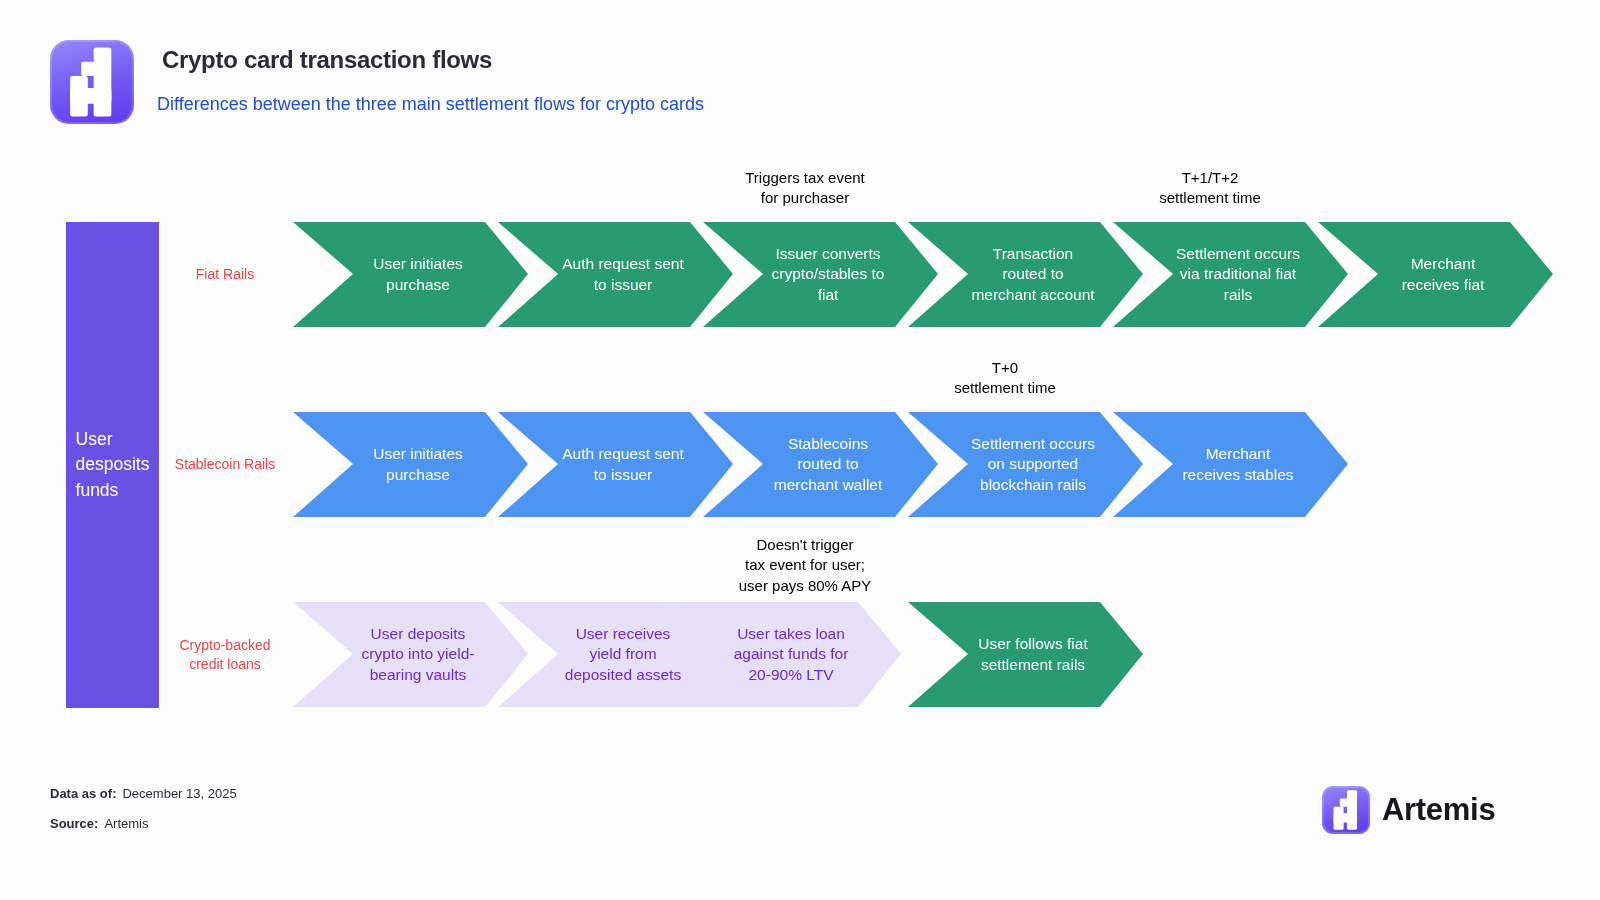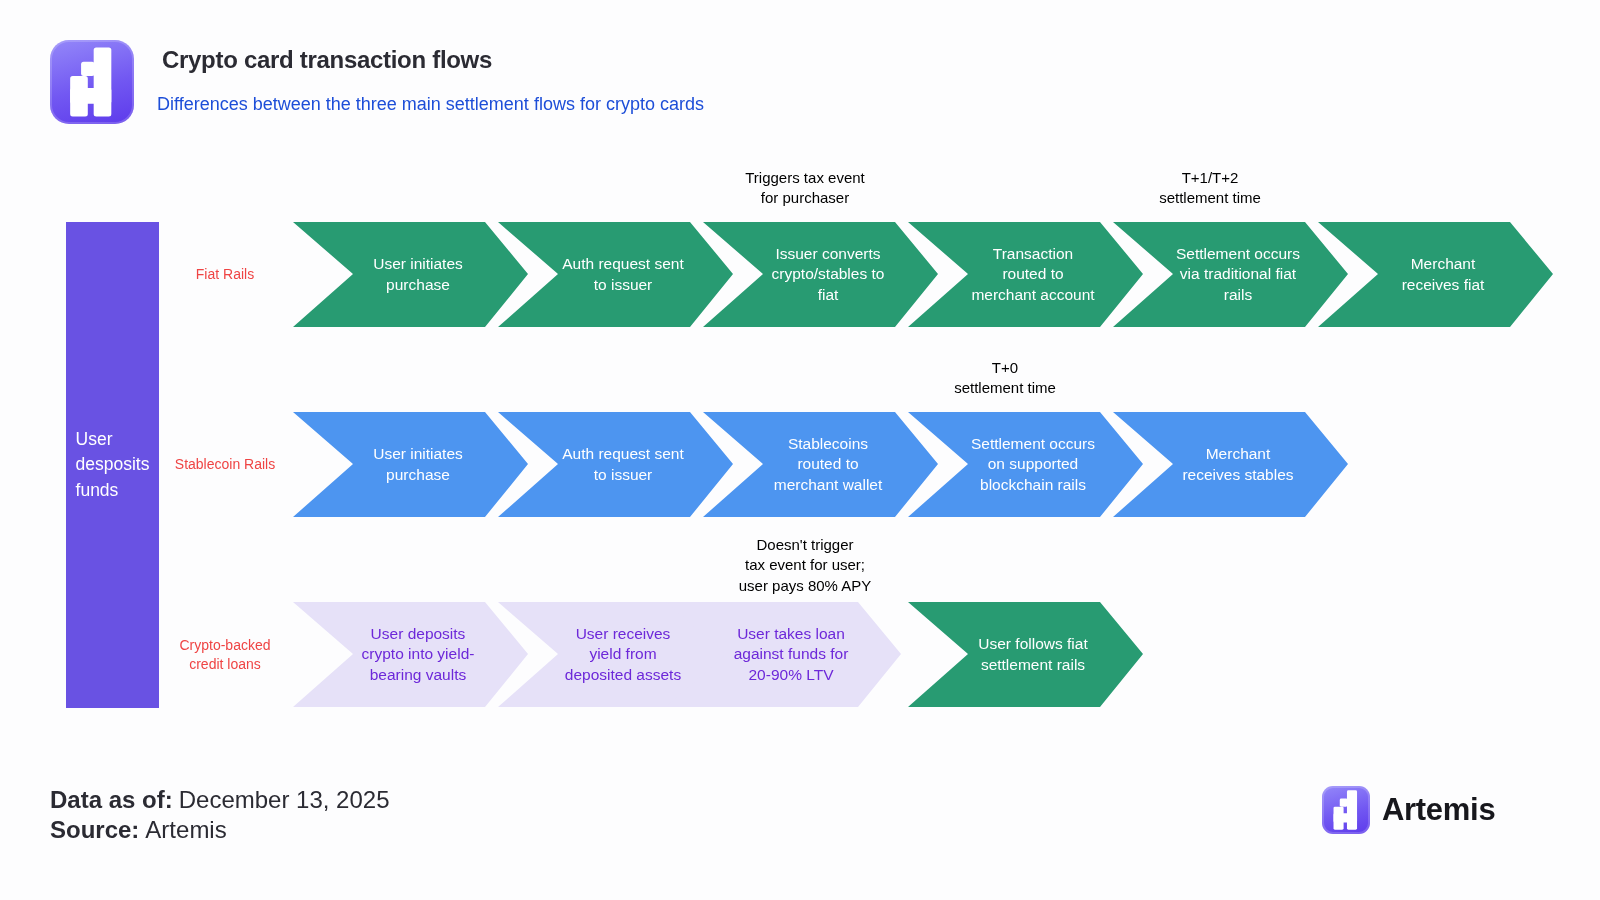--- a/index.html
+++ b/index.html
@@ -38,21 +38,21 @@
   .g{background:#289b72;}
   .b{background:#4d95f0;}
   .l{background:#e6e1f8;}
   .l span{color:#6d28d9;}
   .anno{
     position:absolute;width:230px;text-align:center;font-size:15px;color:#000000;
     line-height:1.35;
   }
   .pre{white-space:pre-line;}
   
-  .foot-line{position:absolute;left:50px;font-size:24px;color:#2b2b33;}
+  .foot-line{position:absolute;left:50px;font-size:13px;color:#2b2b33;}
   .foot-line b{font-weight:700;margin-right:6px;}
   .logo-ft{left:1322px;top:786px;width:48px;height:48px;border-radius:11px;}
   .brand{position:absolute;left:1382px;top:792px;font-size:31px;font-weight:800;
     color:#17171c;letter-spacing:-.3px;}
 </style>
 </head>
 <body>
 
 <div class="canvas">
 

